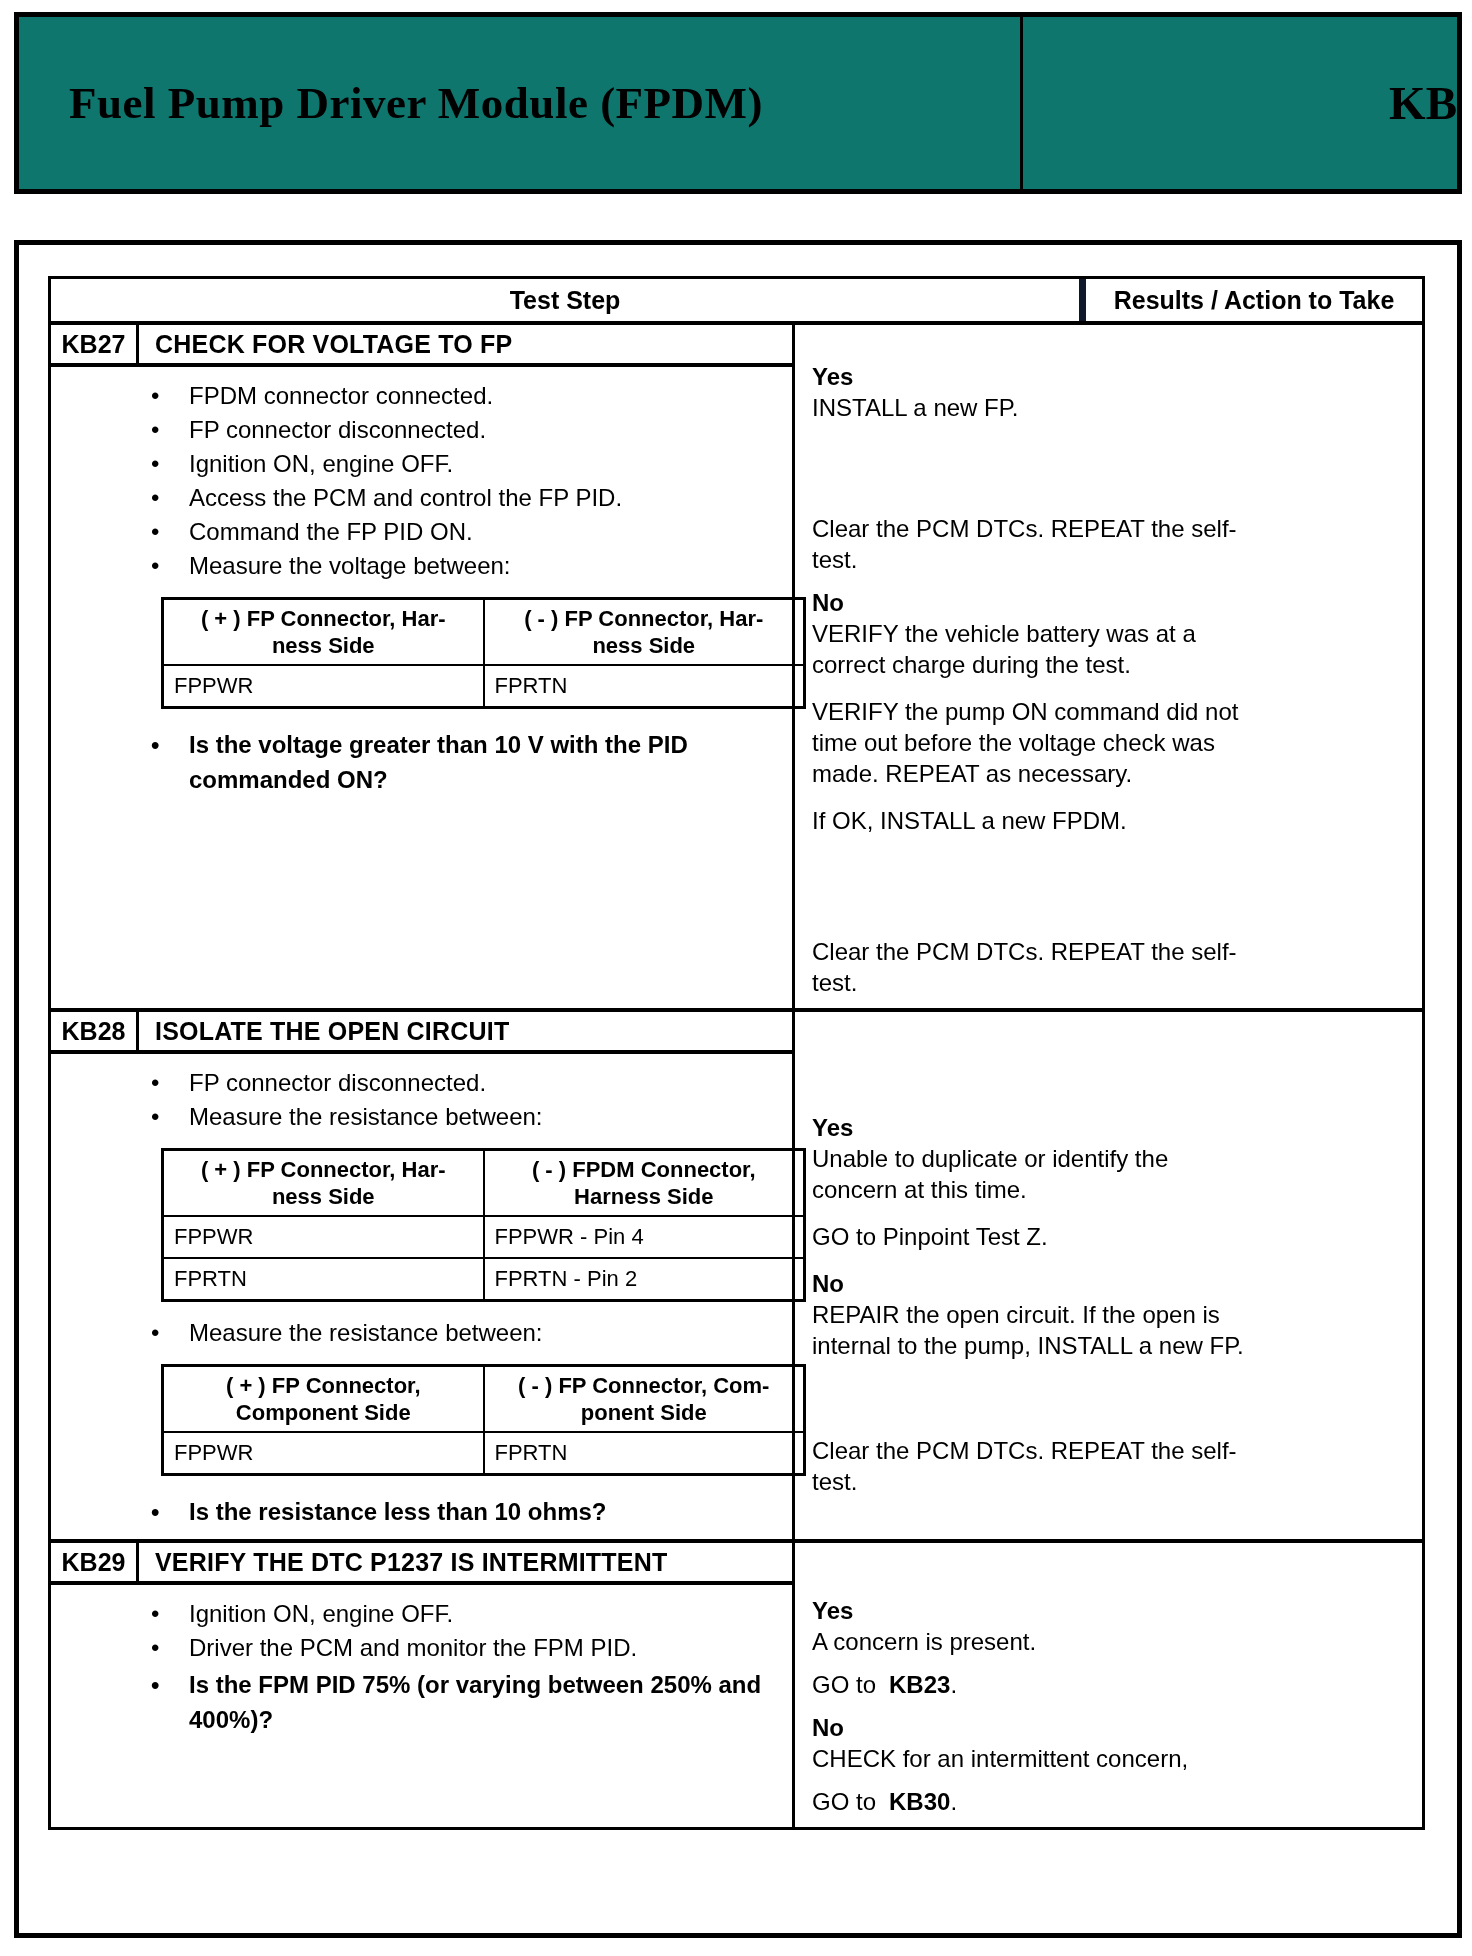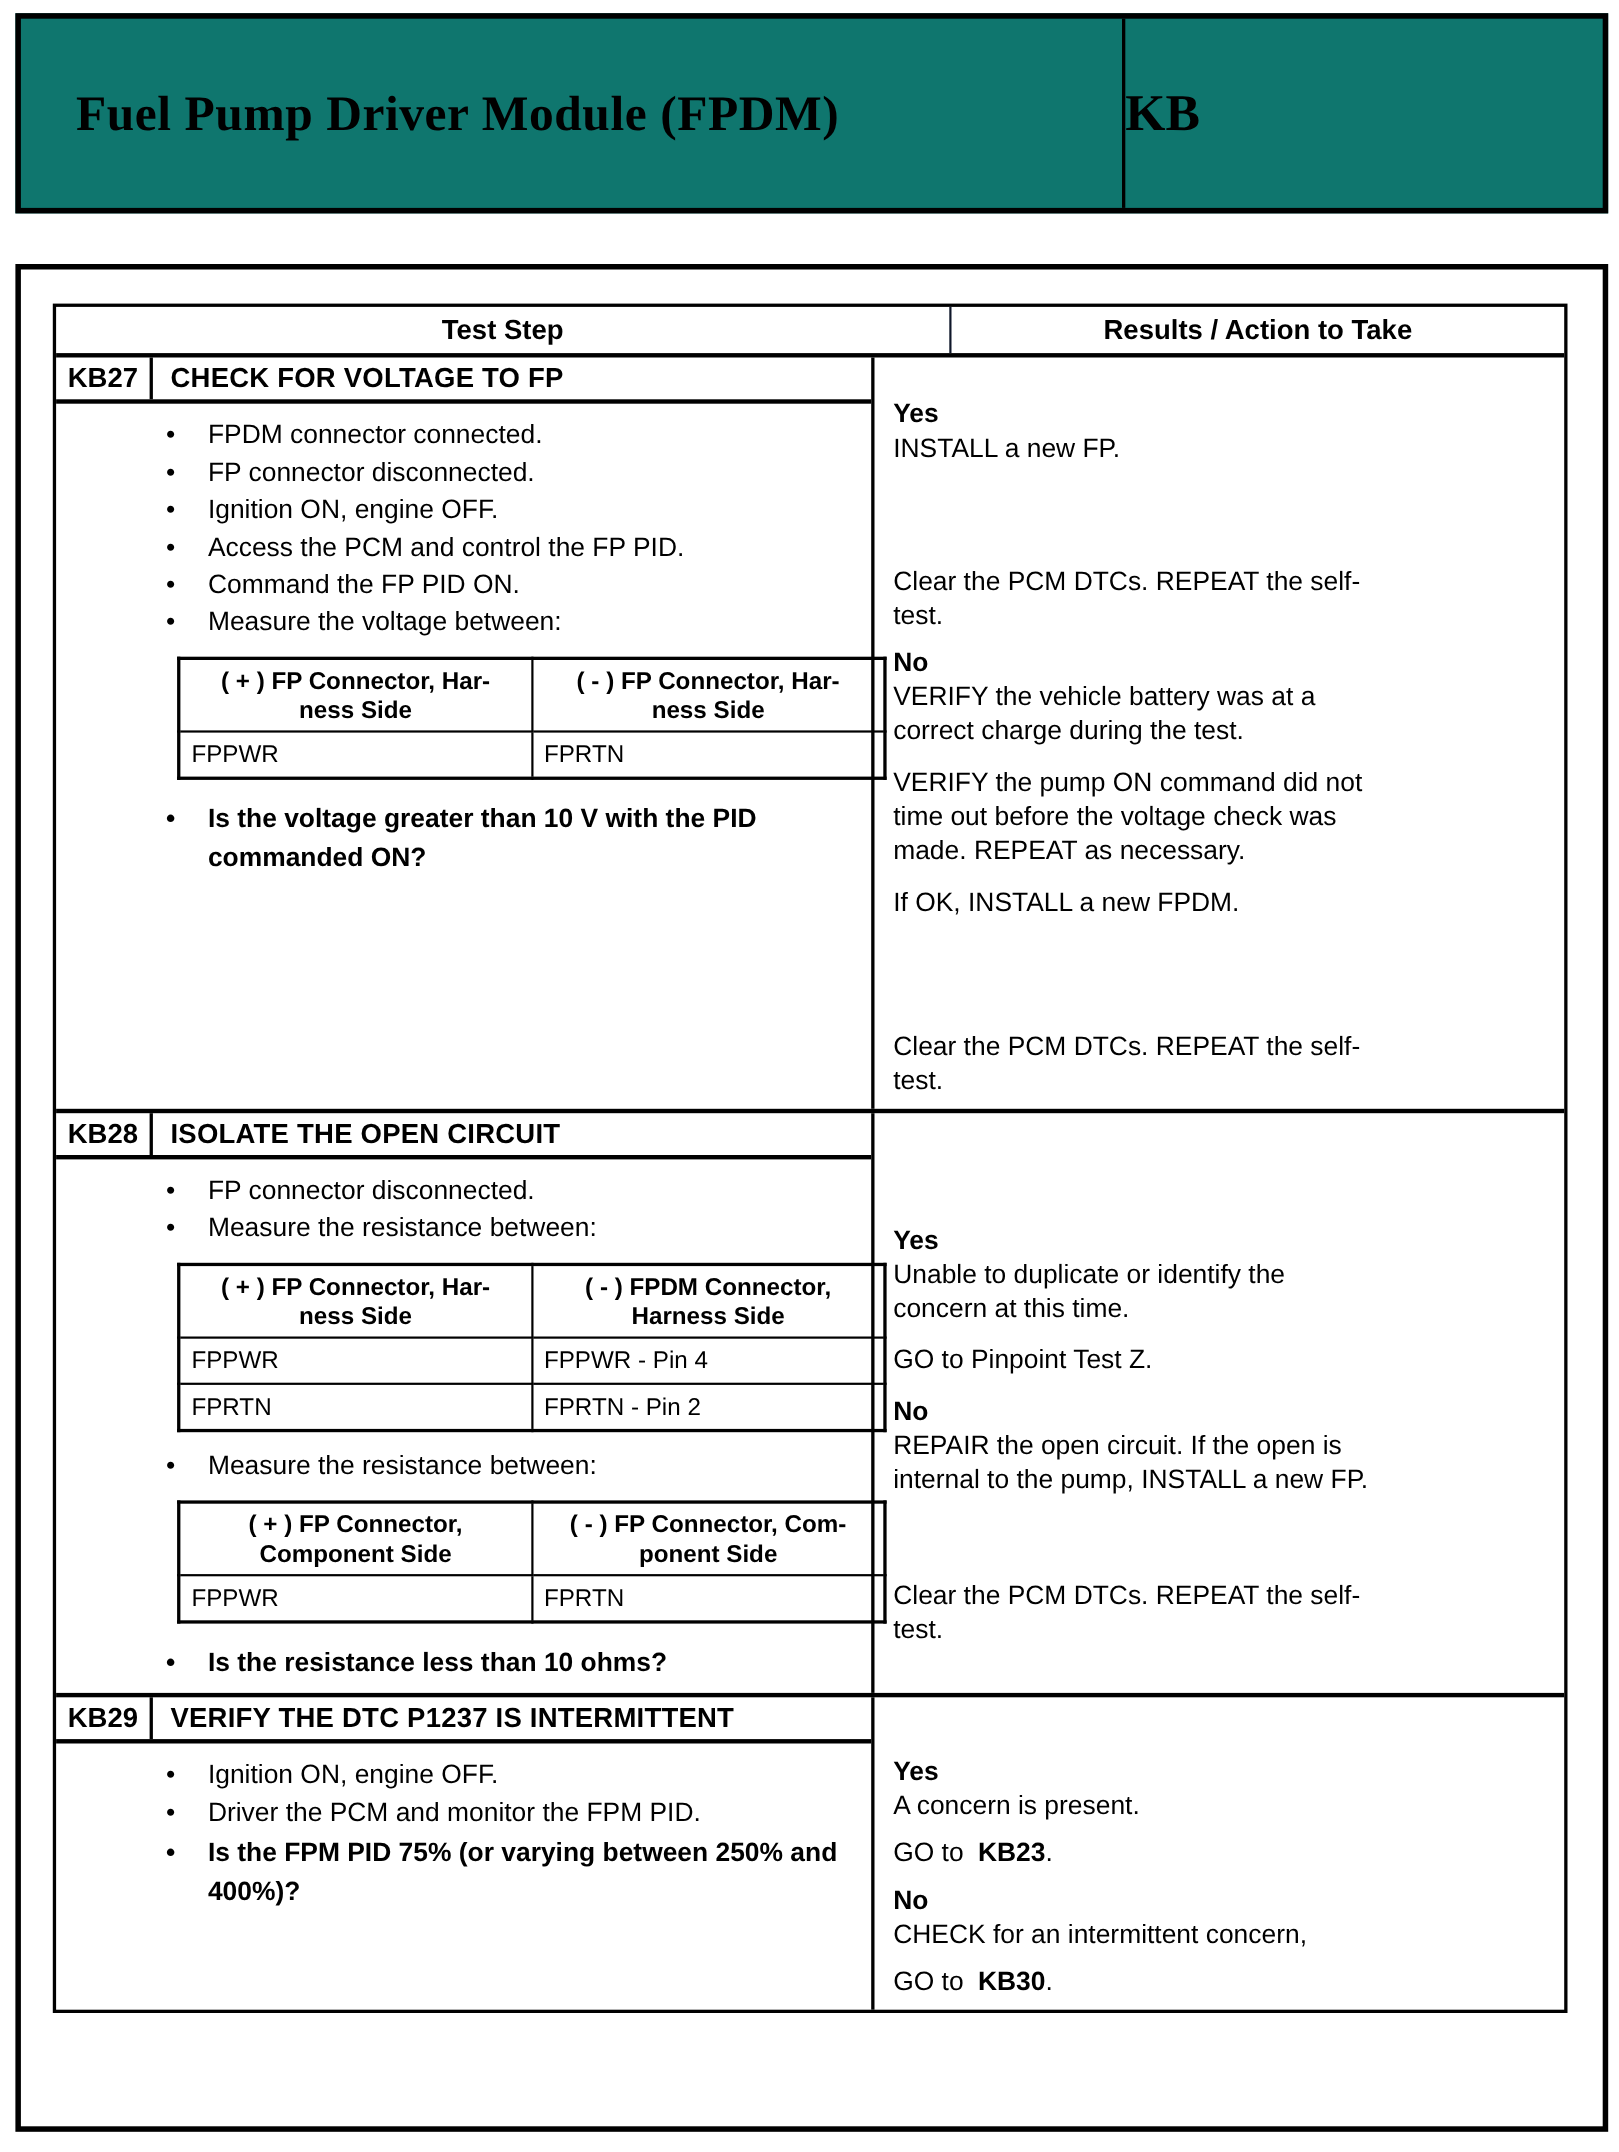--- a/index.html
+++ b/index.html
@@ -5,32 +5,32 @@
   * { margin:0; padding:0; box-sizing:border-box; }
   html,body { width:1472px; height:1956px; background:#ffffff; color:#000;
               font-family:"Liberation Sans", sans-serif; position:relative; }
 
   
   .header-box { position:absolute; left:14px; top:12px; width:1448px; height:182px;
                 border:5px solid #000; display:flex; background:#0f766e; }
   .header-left { width:1004px; border-right:3px solid #000; display:flex; align-items:center; }
   .header-title { font-family:"Liberation Serif", serif; font-weight:bold; font-size:45px;
                   padding-left:50px; letter-spacing:0.5px; }
-  .header-right { flex:1; display:flex; align-items:center; justify-content:flex-start; }
+  .header-right { flex:1; display:flex; align-items:center; justify-content:flex-end; }
   .header-code { font-family:"Liberation Serif", serif; font-weight:bold; font-size:47px; }
 
   
   .main-box { position:absolute; left:14px; top:240px; width:1448px; height:1698px;
               border:5px solid #000; background:#fff; }
 
   
   .ptable { position:absolute; left:29px; top:31px; width:1377px; border:3px solid #000; }
   .thead { display:flex; border-bottom:4px solid #000; }
   .th { font-weight:bold; font-size:25px; height:42px; display:flex; align-items:center; justify-content:center; }
-  .th-left { width:814px; border-right:2px solid #0f172a; }
+  .th-left { width:1035px; border-right:7px solid #0f172a; }
   .th-right { flex:1; }
 
   .step { display:flex; }
   .step + .step { border-top:4px solid #000; }
   .step-left { width:744px; border-right:3px solid #000; display:flex; flex-direction:column; }
   .title-row { display:flex; border-bottom:4px solid #000; height:42px; align-items:stretch;
                font-weight:bold; font-size:25px; }
   .step-id { width:88px; border-right:3px solid #000; display:flex; align-items:center; justify-content:center; }
   .step-title { display:flex; align-items:center; padding-left:16px; letter-spacing:0.2px; }
   .step-body { padding:12px 20px 10px 100px; }

